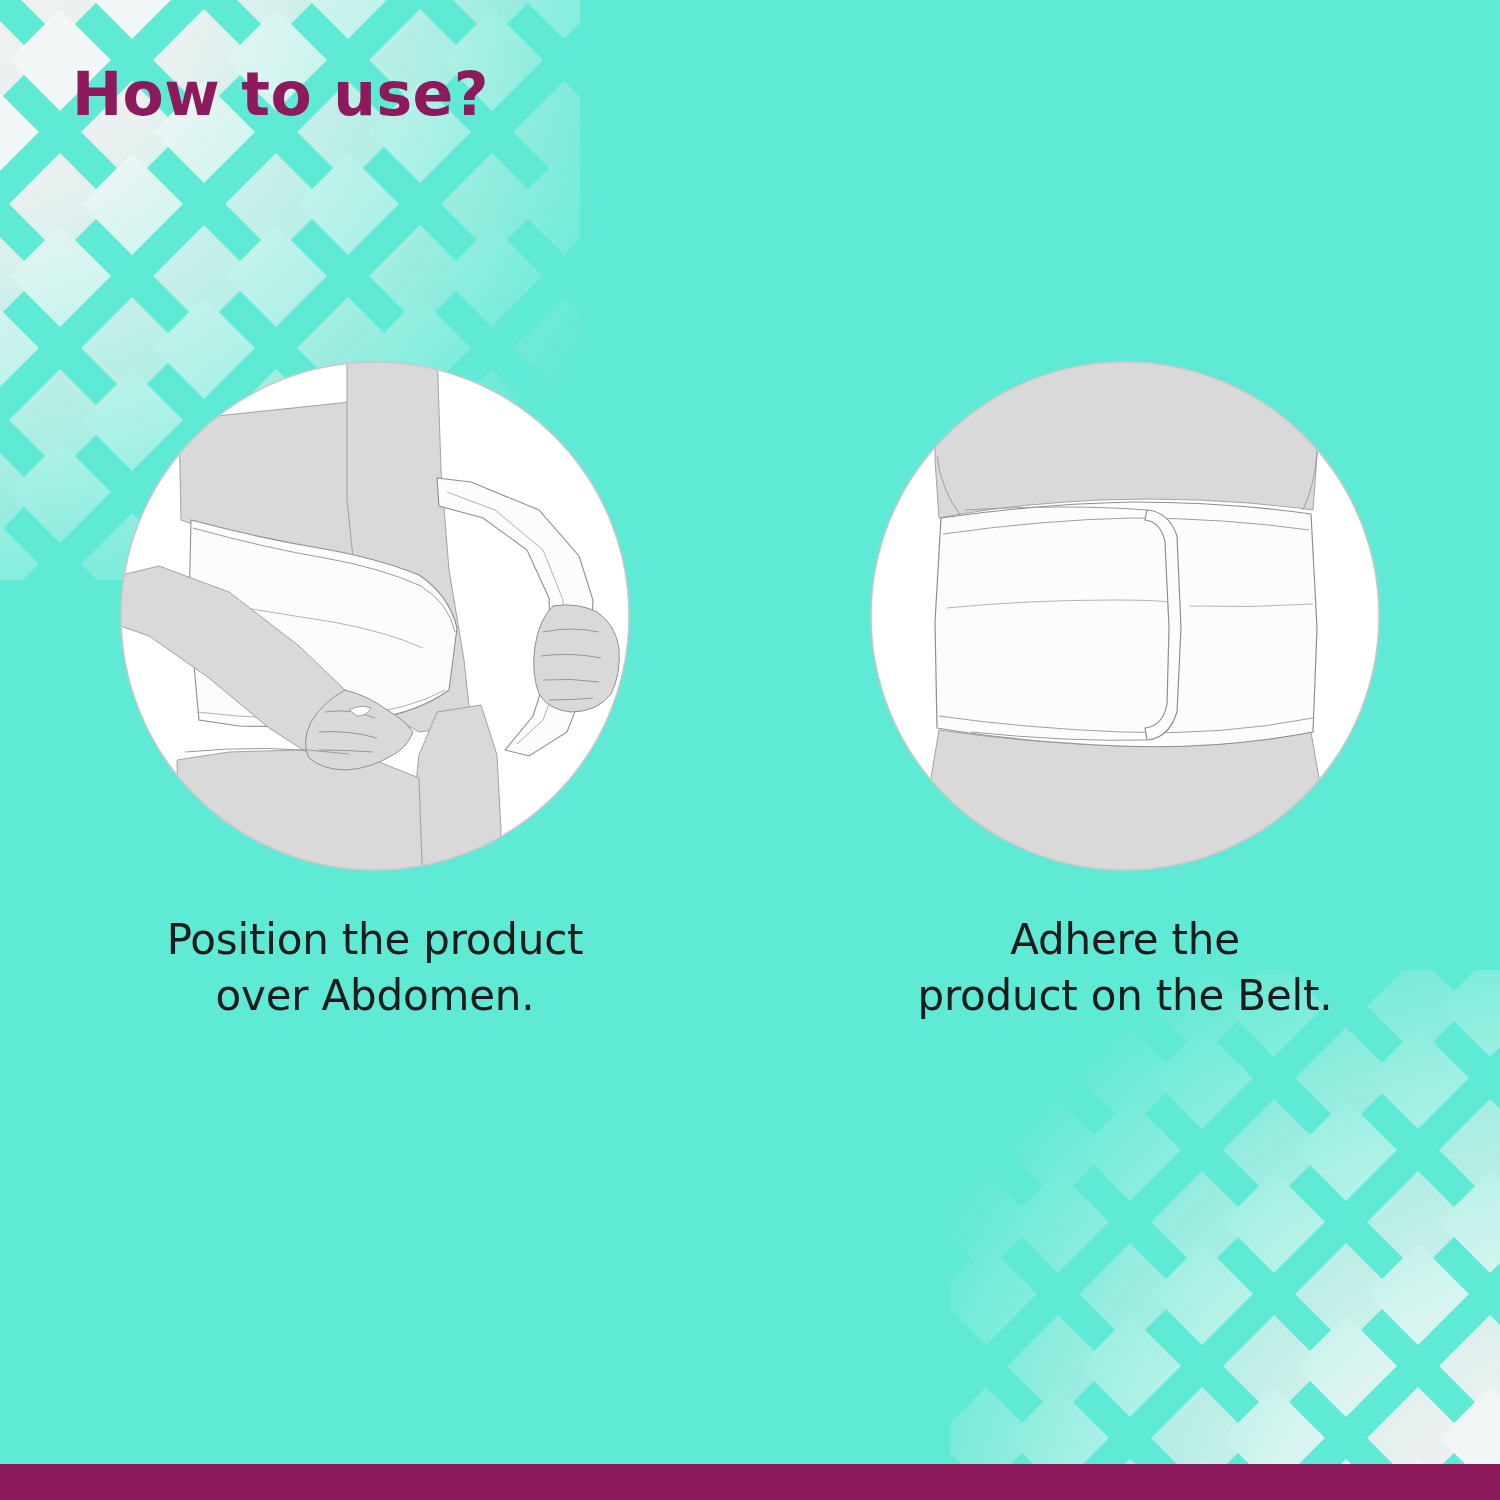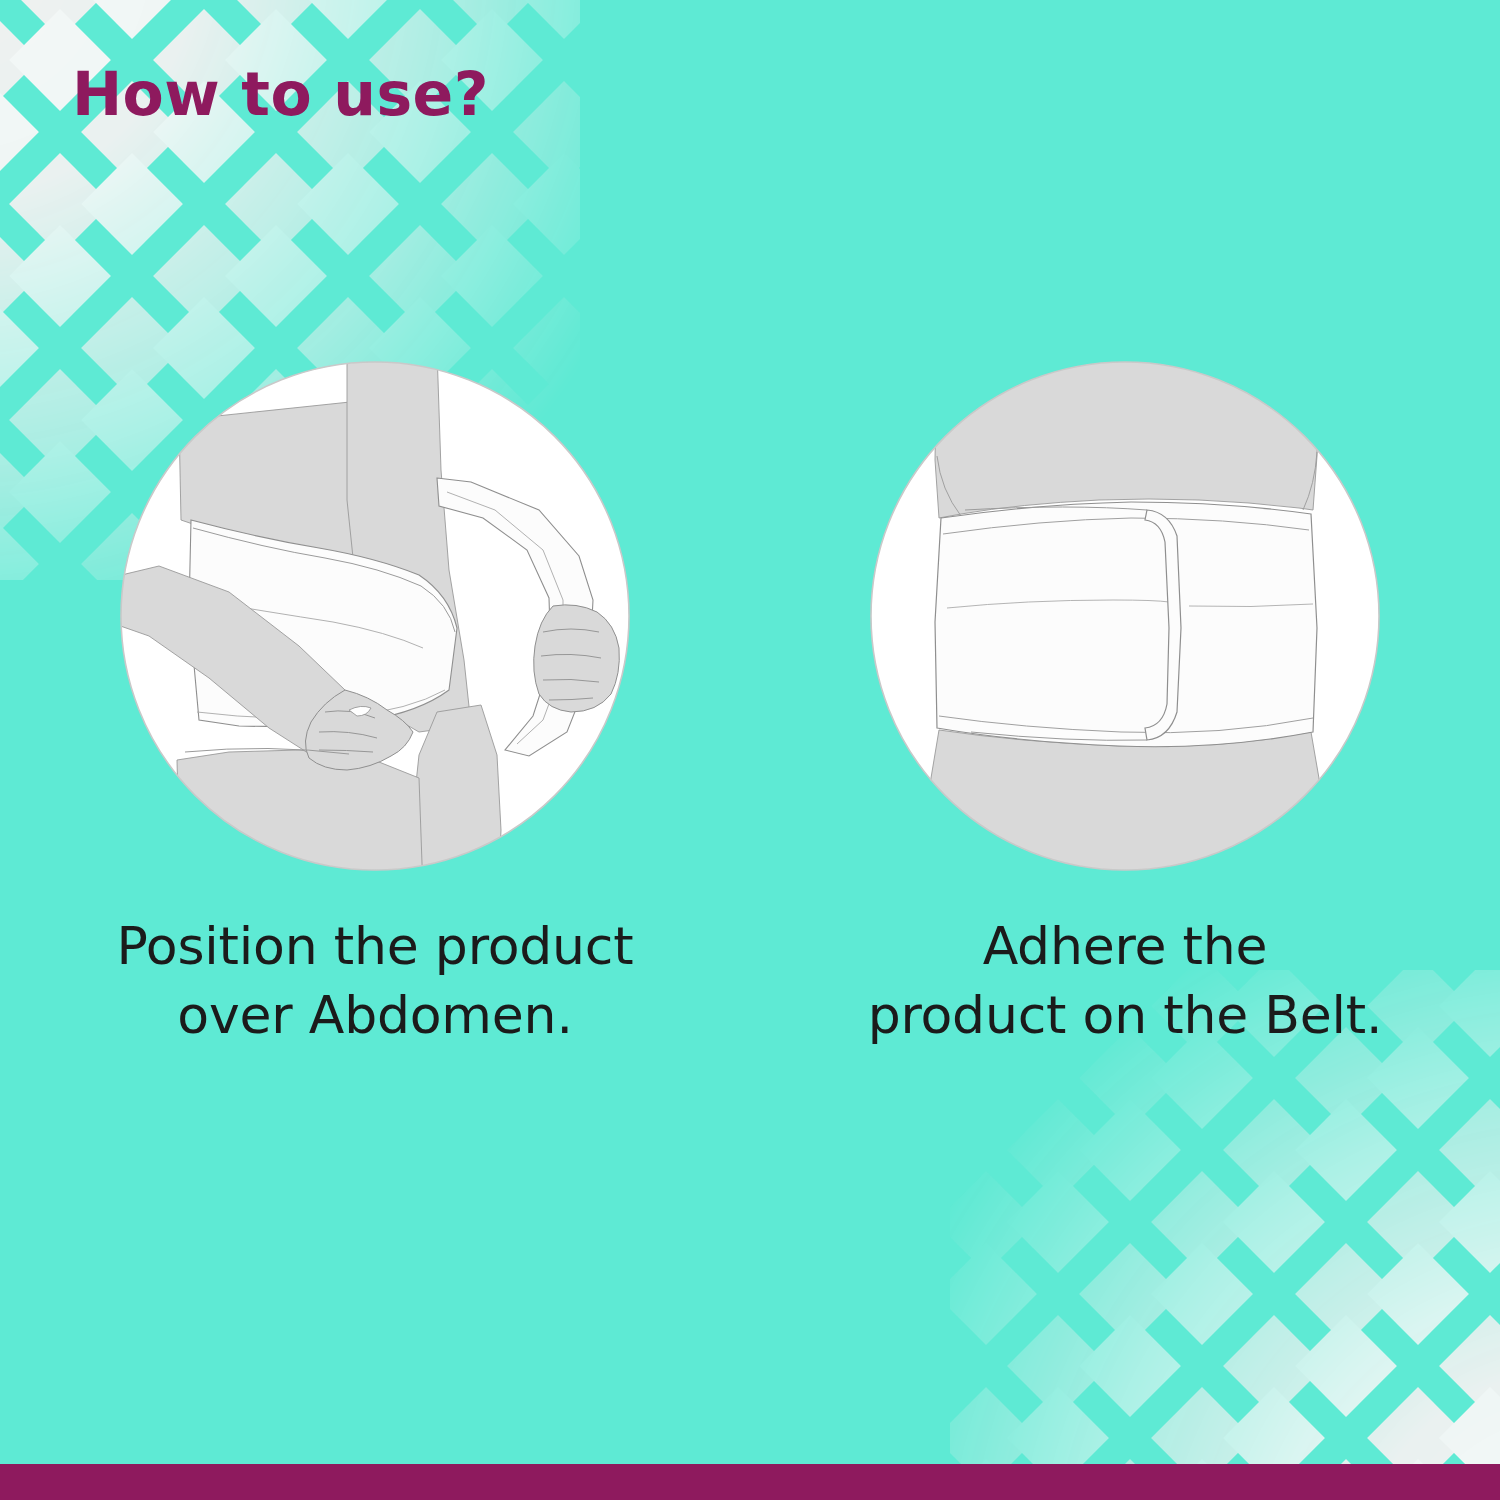--- a/index.html
+++ b/index.html
@@ -88,21 +88,21 @@
   }
   .step-illustration svg {
     display: block;
     width: 512px;
     height: 512px;
   }
   .step-caption {
     margin-top: 40px;
     text-align: center;
     font-family: "DejaVu Sans", sans-serif;
-    font-size: 52px;
+    font-size: 42px;
     font-weight: normal;
     line-height: 1.33;
     color: #1b1b1b;
     white-space: pre-line;
     letter-spacing: -0.2px;
   }
 
   
   #bottom-bar {
     position: absolute;

